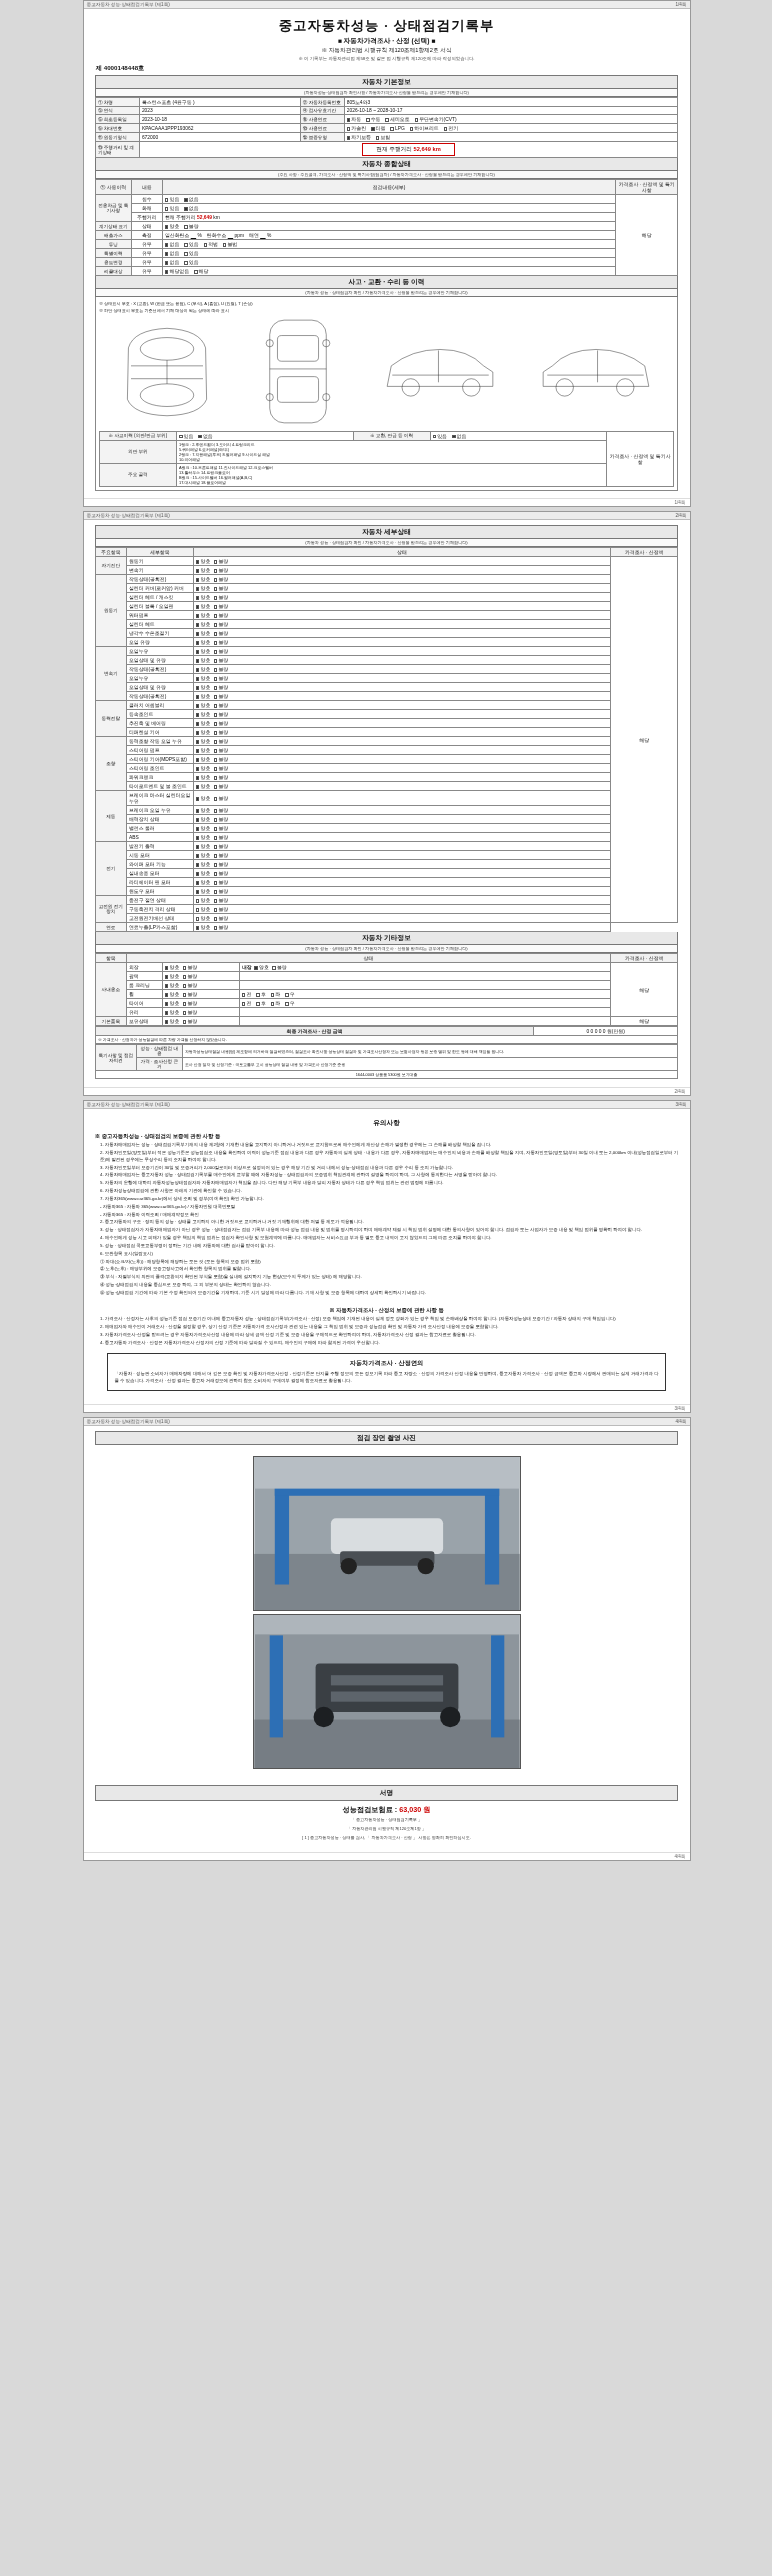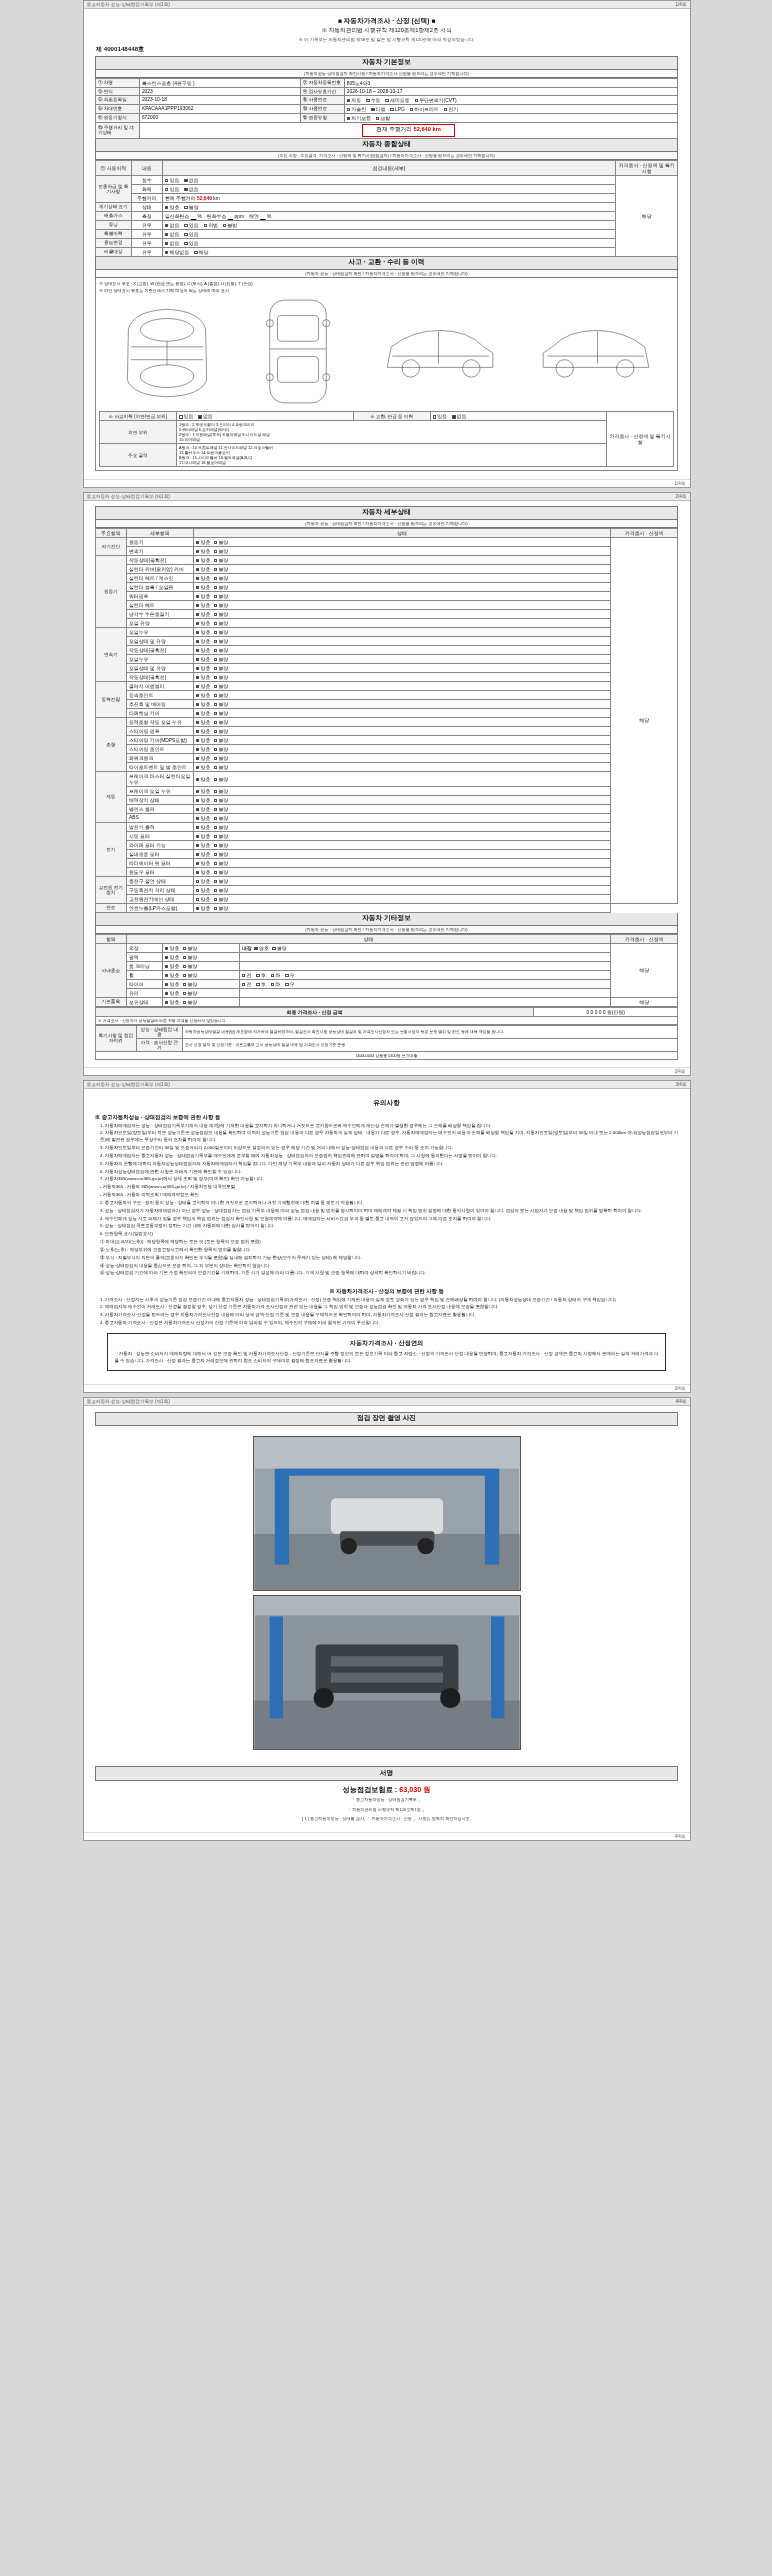--- a/index.html
+++ b/index.html
@@ -159,20 +159,21 @@
 <body>
 
 <div class="page">
   <div class="pg-top-strip">
     <span>중고자동차 성능·상태점검기록부 (제1쪽)</span>
     <span>1/4쪽</span>
   </div>
   <div class="inner">
 
     <div class="doc-title-wrap">
+      <div class="doc-title">중고자동차성능 · 상태점검기록부</div>
       <div class="doc-sub">■ 자동차가격조사 · 산정 (선택)  ■</div>
       <div class="doc-sub2">※ 자동차관리법 시행규칙 제120조제1항제2호 서식</div>
       <div class="doc-note">※ 이 기록부는 자동차관리법 제58조 및 같은 법 시행규칙 제120조에 따라 작성되었습니다.</div>
     </div>
     <div class="doc-id">제 4000148448호</div>
 
     <div class="secbar">자동차 기본정보</div>
     <div class="secnote">(자동차성능·상태점검자 확인사항 / 자동차가격조사·산정을 받으려는 경우에만 기재합니다)</div>
     <table>
       <tbody>

